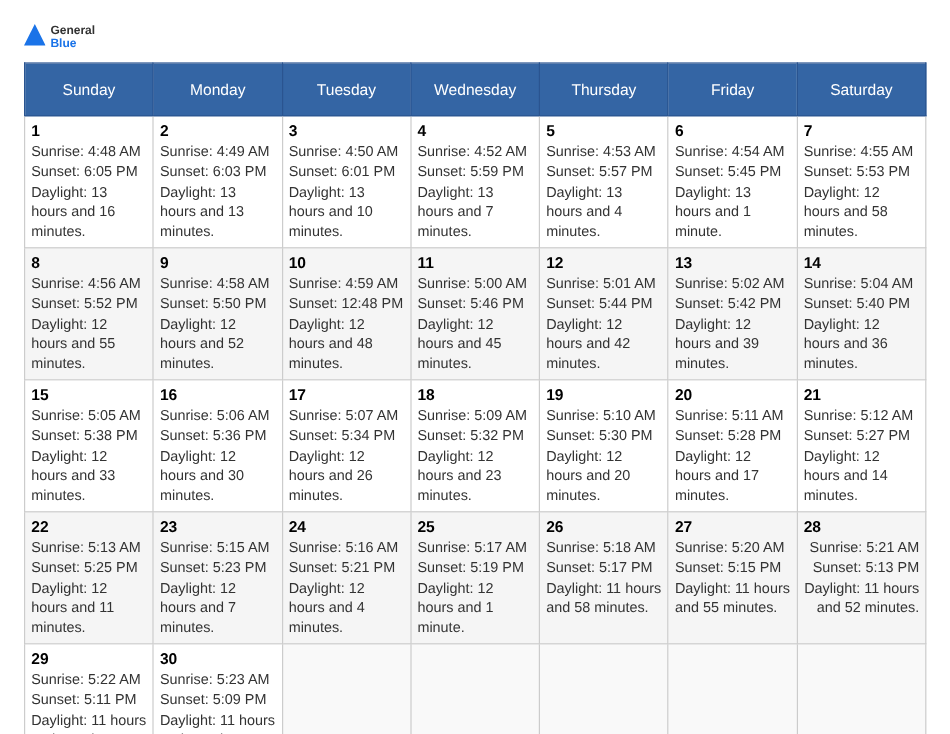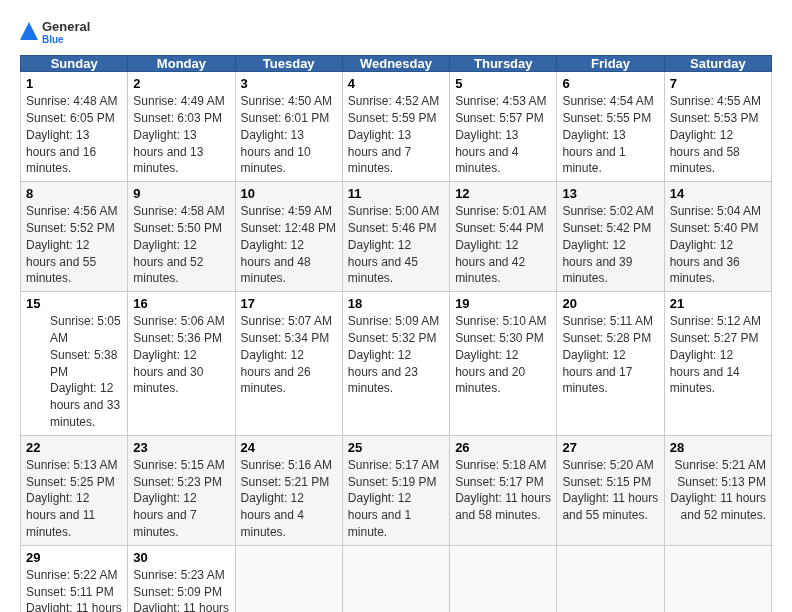--- a/index.html
+++ b/index.html
@@ -35,23 +35,23 @@
     }
     .calendar-table {
       width: 100%;
       border-collapse: collapse;
       font-size: 11px;
     }
     .calendar-table th {
       background-color: #3465a4;
       color: #fff;
       text-align: center;
-      padding: 0 4px;
+      padding: 14px 4px;
       font-size: 13px;
-      font-weight: bold;
+      font-weight: normal;
       border: 1px solid #2a5490;
     }
     .calendar-table td {
       border: 1px solid #ccc;
       vertical-align: top;
       padding: 4px 5px;
       height: 80px;
       width: calc(100% / 7);
       background: #fff;
     }
@@ -76,21 +76,21 @@
 </head>
 <body>
 
 <div class="header-section">
   <div class="logo">
   <div class="logo-text-wrap">
     <svg width="18" height="22" viewBox="0 0 18 22">
       <polygon points="9,0 18,18 0,18" fill="#1a73e8"></polygon>
     </svg>
     <div style="display:flex;flex-direction:column;margin-left:4px;">
-      <span style="font-size:13px;font-weight:bold;color:#333;line-height:1.1;">General</span>
+      <span style="font-size:10px;font-weight:bold;color:#333;line-height:1.1;">General</span>
       <span style="font-size:10px;font-weight:bold;color:#1a73e8;line-height:1.1;">Blue</span>
     </div>
   </div>
 </div>
   <div class="title-section">
     <div class="month-title"></div>
     <div class="location-title"></div>
   </div>
 </div>
 
@@ -134,21 +134,21 @@
         </td>
         <td>
           <span class="day-number">5</span>
           <div class="day-info" style="white-space: pre-line;">Sunrise: 4:53 AM
 Sunset: 5:57 PM
 Daylight: 13 hours and 4 minutes.</div>
         </td>
         <td>
           <span class="day-number">6</span>
           <div class="day-info" style="white-space: pre-line;">Sunrise: 4:54 AM
-Sunset: 5:55 PM
+Sunset: 5:45 PM
 Daylight: 13 hours and 1 minute.</div>
         </td>
         <td>
           <span class="day-number">7</span>
           <div class="day-info" style="white-space: pre-line;">Sunrise: 4:55 AM
 Sunset: 5:53 PM
 Daylight: 12 hours and 58 minutes.</div>
         </td>
       </tr>
       <tr>
@@ -191,21 +191,21 @@
         <td>
           <span class="day-number">14</span>
           <div class="day-info" style="white-space: pre-line;">Sunrise: 5:04 AM
 Sunset: 5:40 PM
 Daylight: 12 hours and 36 minutes.</div>
         </td>
       </tr>
       <tr>
         <td>
           <span class="day-number">15</span>
-          <div class="day-info" style="white-space: pre-line; margin-left: 24px;">Sunrise: 5:05 AM
+          <div class="day-info" style="white-space: pre-line;">Sunrise: 5:05 AM
 Sunset: 5:38 PM
 Daylight: 12 hours and 33 minutes.</div>
         </td>
         <td>
           <span class="day-number">16</span>
           <div class="day-info" style="white-space: pre-line;">Sunrise: 5:06 AM
 Sunset: 5:36 PM
 Daylight: 12 hours and 30 minutes.</div>
         </td>
         <td>

